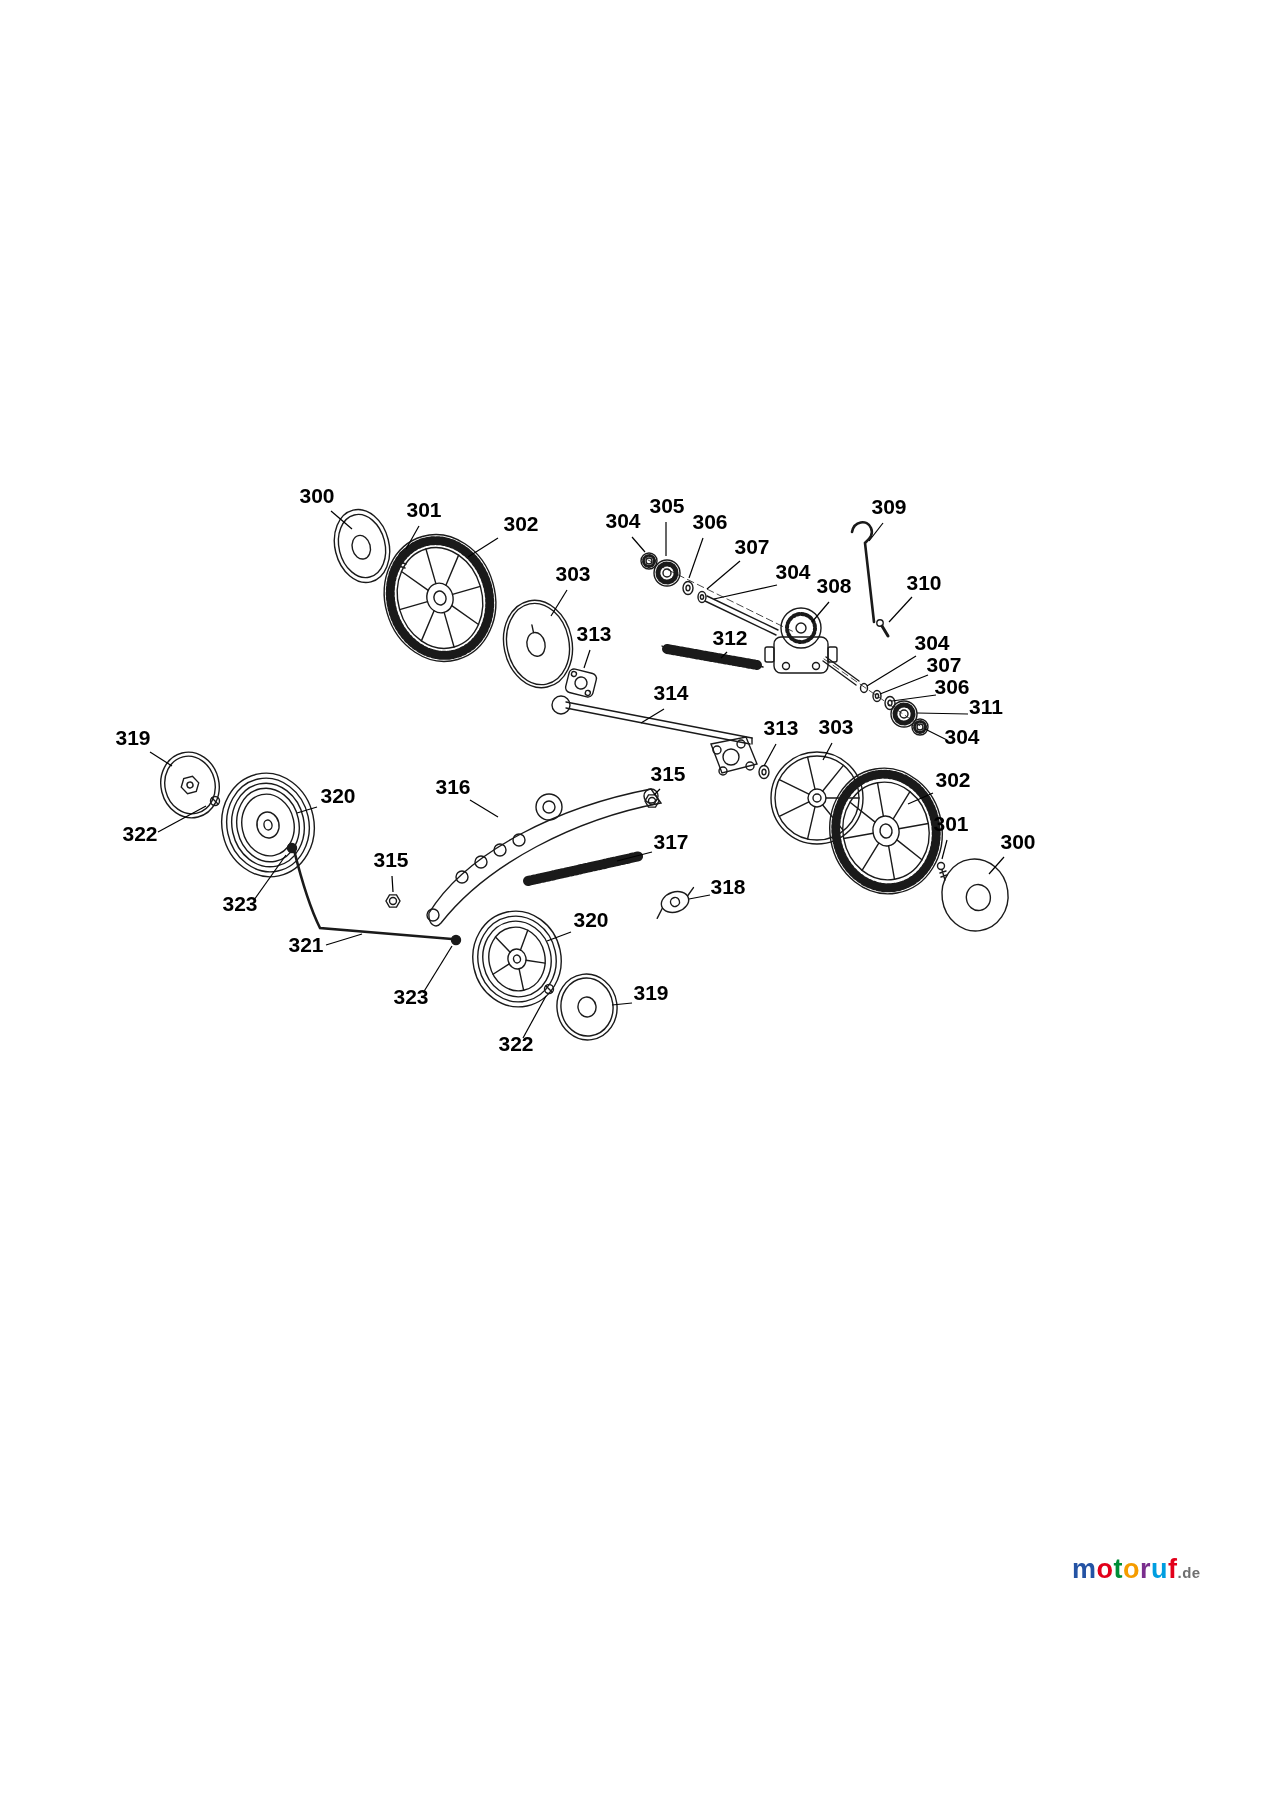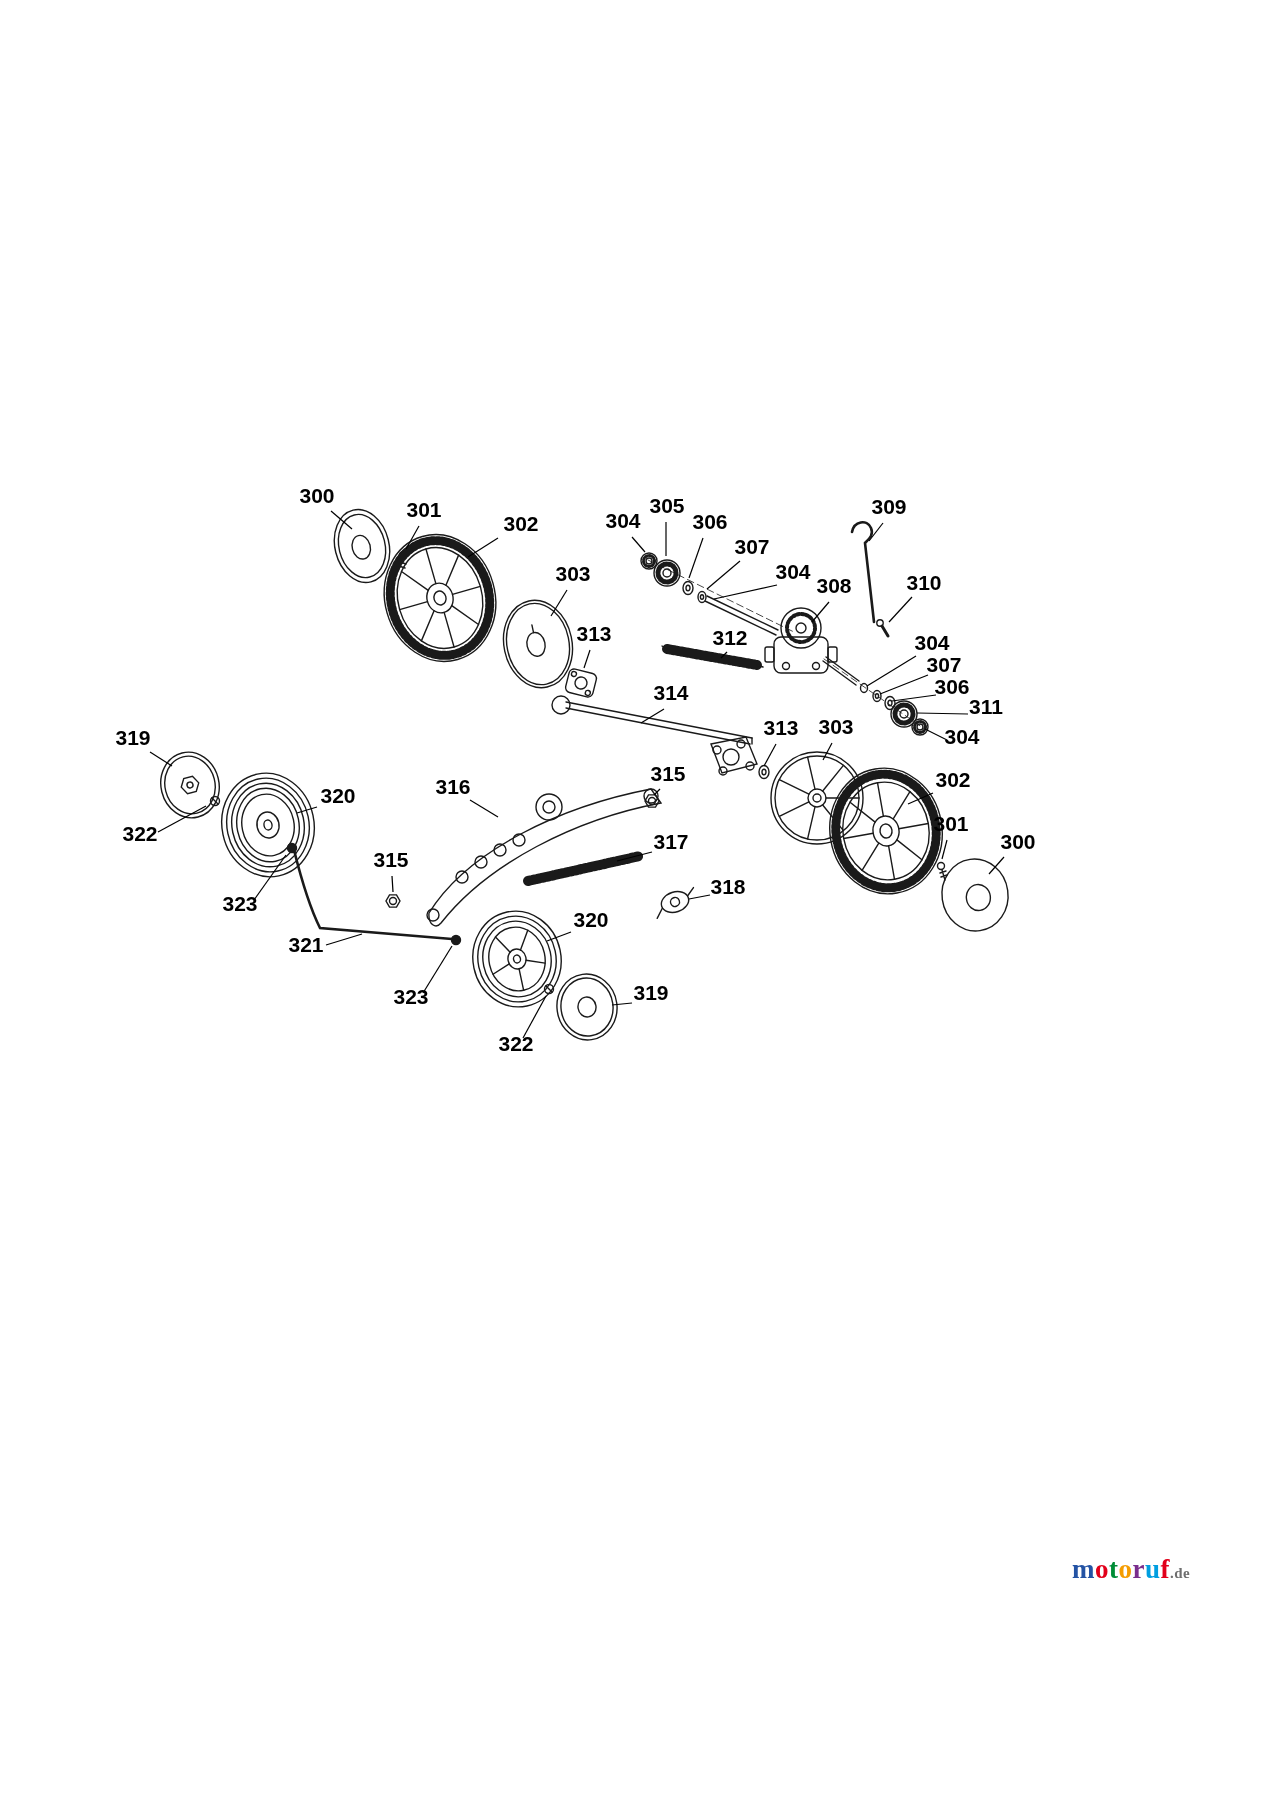--- a/index.html
+++ b/index.html
@@ -3,21 +3,21 @@
 <meta charset="utf-8">
 <style>
   html,body{margin:0;padding:0;background:#ffffff;}
   .page{position:relative;width:1272px;height:1800px;background:#ffffff;overflow:hidden;
         font-family:"Liberation Sans",sans-serif;}
   .diagram-svg{position:absolute;left:0;top:0;}
   .callout{font-family:"Liberation Sans",sans-serif;font-weight:bold;font-size:21px;
            fill:#000;text-anchor:middle;}
   .leader{stroke:#000;stroke-width:1.2;fill:none;}
   .watermark{position:absolute;left:1072px;top:1554px;font-weight:bold;font-size:27px;
-             letter-spacing:.5px;white-space:nowrap;font-family:Liberation Serif, serif;}
+             letter-spacing:.5px;white-space:nowrap;}
   .watermark span{display:inline-block;}
   .watermark .wm-suffix{font-size:15px;vertical-align:baseline;}
 </style>
 </head>
 <body>
 
 <div class="page">
 
   <svg class="diagram-svg" width="1272" height="1800" viewBox="0 0 1272 1800" xmlns="http://www.w3.org/2000/svg">
 

